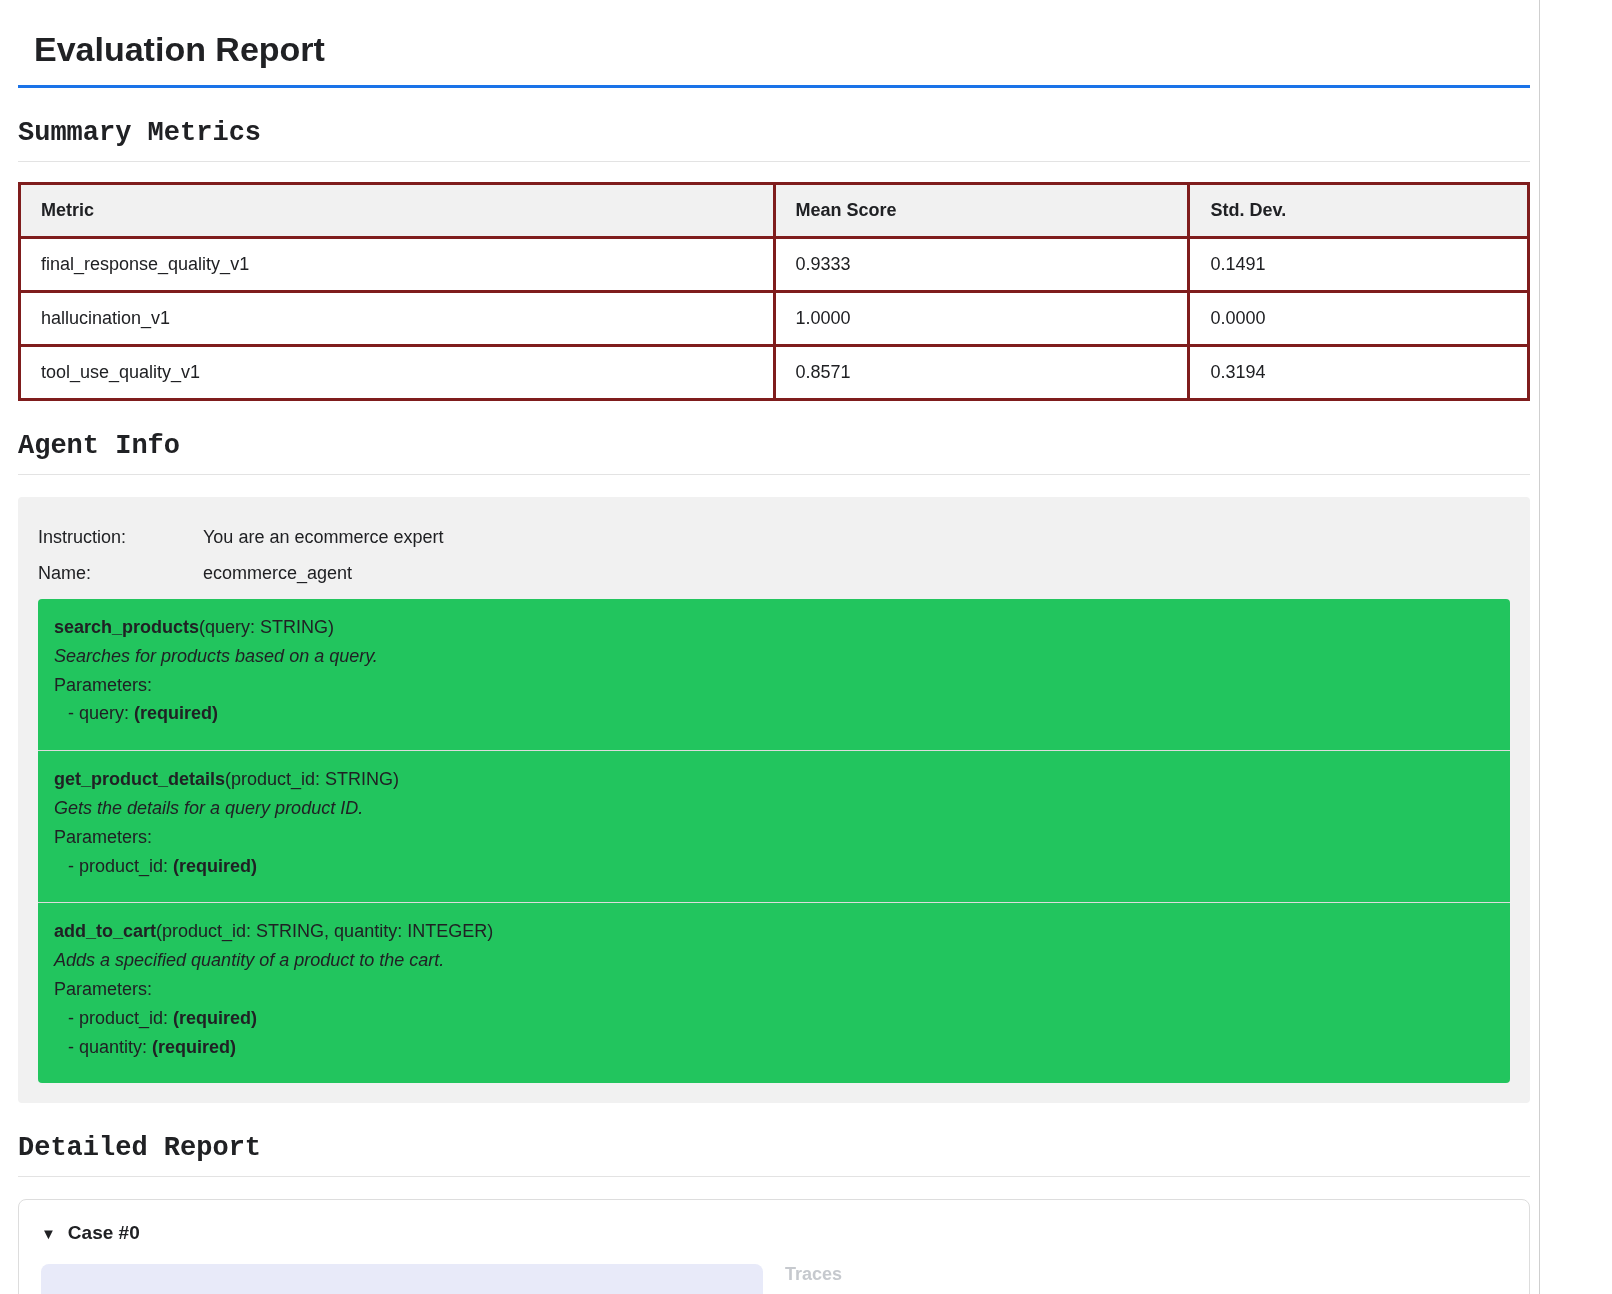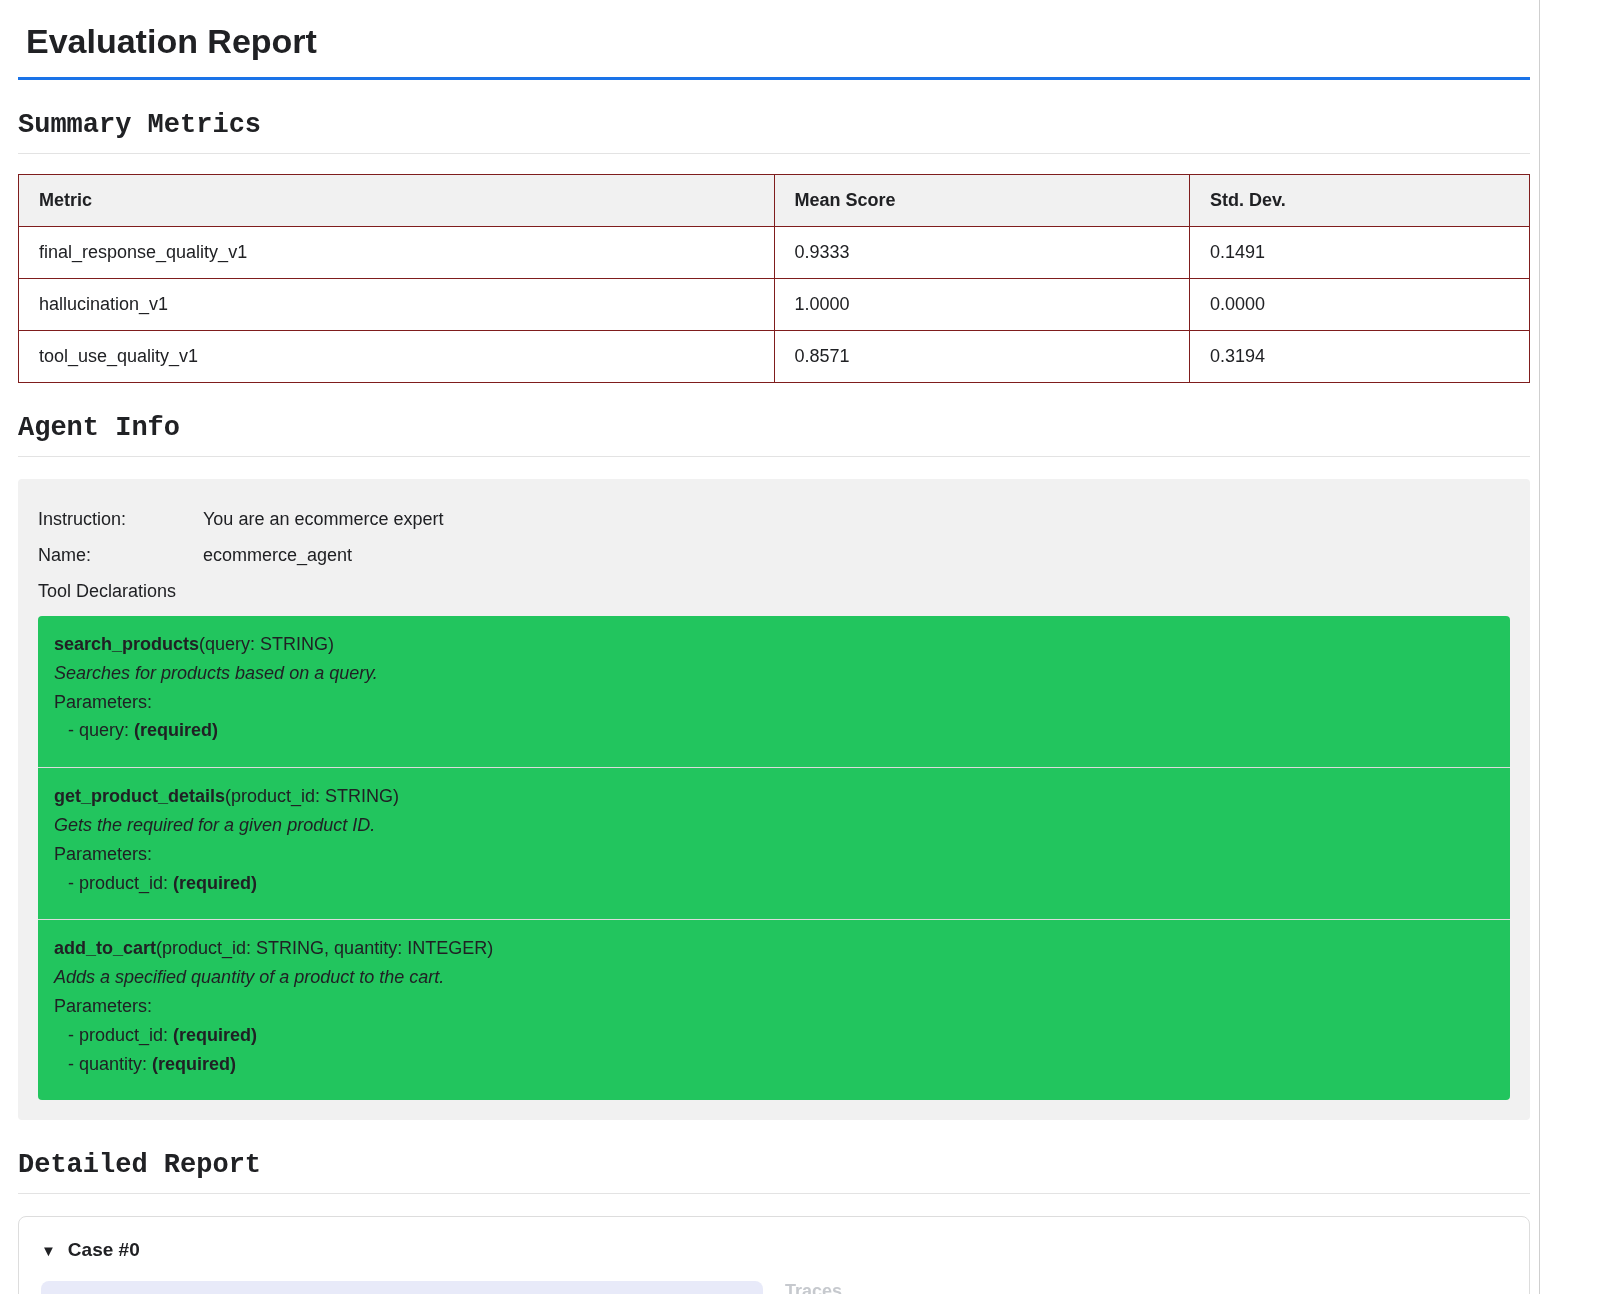--- a/index.html
+++ b/index.html
@@ -10,32 +10,32 @@
     font-family: "Liberation Sans", sans-serif;
     font-size: 18px;
   }
   .page {
     width: 1540px; min-height: 1294px;
     border-right: 1px solid #cfcfcf;
     padding: 14px 9px 0 18px;
   }
   .content { width: 1512px; }
 
-  h1.report-title { font-size: 34px; font-weight: bold; margin: 8px; }
+  h1.report-title { font-size: 34px; font-weight: bold; margin: 16px; }
   .title-rule { height: 3px; background: #1a73e8; border: none; margin: 16px 0 0 0; }
 
   h2.section-heading {
     font-size: 27px; font-weight: bold;
     margin: 30px 0 0 0; padding-bottom: 13px;
     border-bottom: 1px solid #e3e3e3;
     font-family: Liberation Mono, monospace;
   }
 
   table.metrics-table { width: 100%; border-collapse: collapse; margin-top: 20px; font-size: 18px; }
-  .metrics-table th, .metrics-table td { border: 1px solid #7f1d1d; text-align: left; padding: 15px 20px; }
+  .metrics-table th, .metrics-table td { border: 3px solid #7f1d1d; text-align: left; padding: 15px 20px; }
   .metrics-table th { background: #f1f1f1; font-weight: bold; }
   .metrics-table th:nth-child(1) { width: 50%; }
   .metrics-table th:nth-child(2) { width: 27.5%; }
   .metrics-table th:nth-child(3) { width: 22.5%; }
 
   .agent-box { background: #f1f1f1; border-radius: 4px; padding: 30px 20px 20px 20px; margin-top: 22px; }
   .kv-row { display: flex; margin-bottom: 15px; }
   .kv-label { width: 165px; flex: 0 0 165px; }
   .tools-title { margin: 6px 0 14px 0; }
   .tools-box { background: #22c55e; border-radius: 4px; }
@@ -95,40 +95,39 @@
     <h2 class="section-heading">Agent Info</h2>
     <div class="agent-box">
       <div class="kv-row">
         <div class="kv-label">Instruction:</div>
         <div class="kv-value">You are an ecommerce expert</div>
       </div>
       <div class="kv-row">
         <div class="kv-label">Name:</div>
         <div class="kv-value">ecommerce_agent</div>
       </div>
-      <div class="tools-title">Tool Declarations</div>
 
       <div class="tools-box">
 
         <div class="tool">
           <div>
             <span class="tool-name">search_products</span><span>(query: STRING)</span>
           </div>
           <div class="tool-desc">Searches for products based on a query.</div>
           <div>Parameters:</div>
           <div class="param-line">
             <span>- query: </span><span class="b">(required)</span>
           </div>
         </div>
 
         <div class="tool">
           <div>
             <span class="tool-name">get_product_details</span><span>(product_id: STRING)</span>
           </div>
-          <div class="tool-desc">Gets the required for a given product ID.</div>
+          <div class="tool-desc">Gets the details for a query product ID.</div>
           <div>Parameters:</div>
           <div class="param-line">
             <span>- product_id: </span><span class="b">(required)</span>
           </div>
         </div>
 
         <div class="tool">
           <div>
             <span class="tool-name">add_to_cart</span><span>(product_id: STRING, quantity: INTEGER)</span>
           </div>

